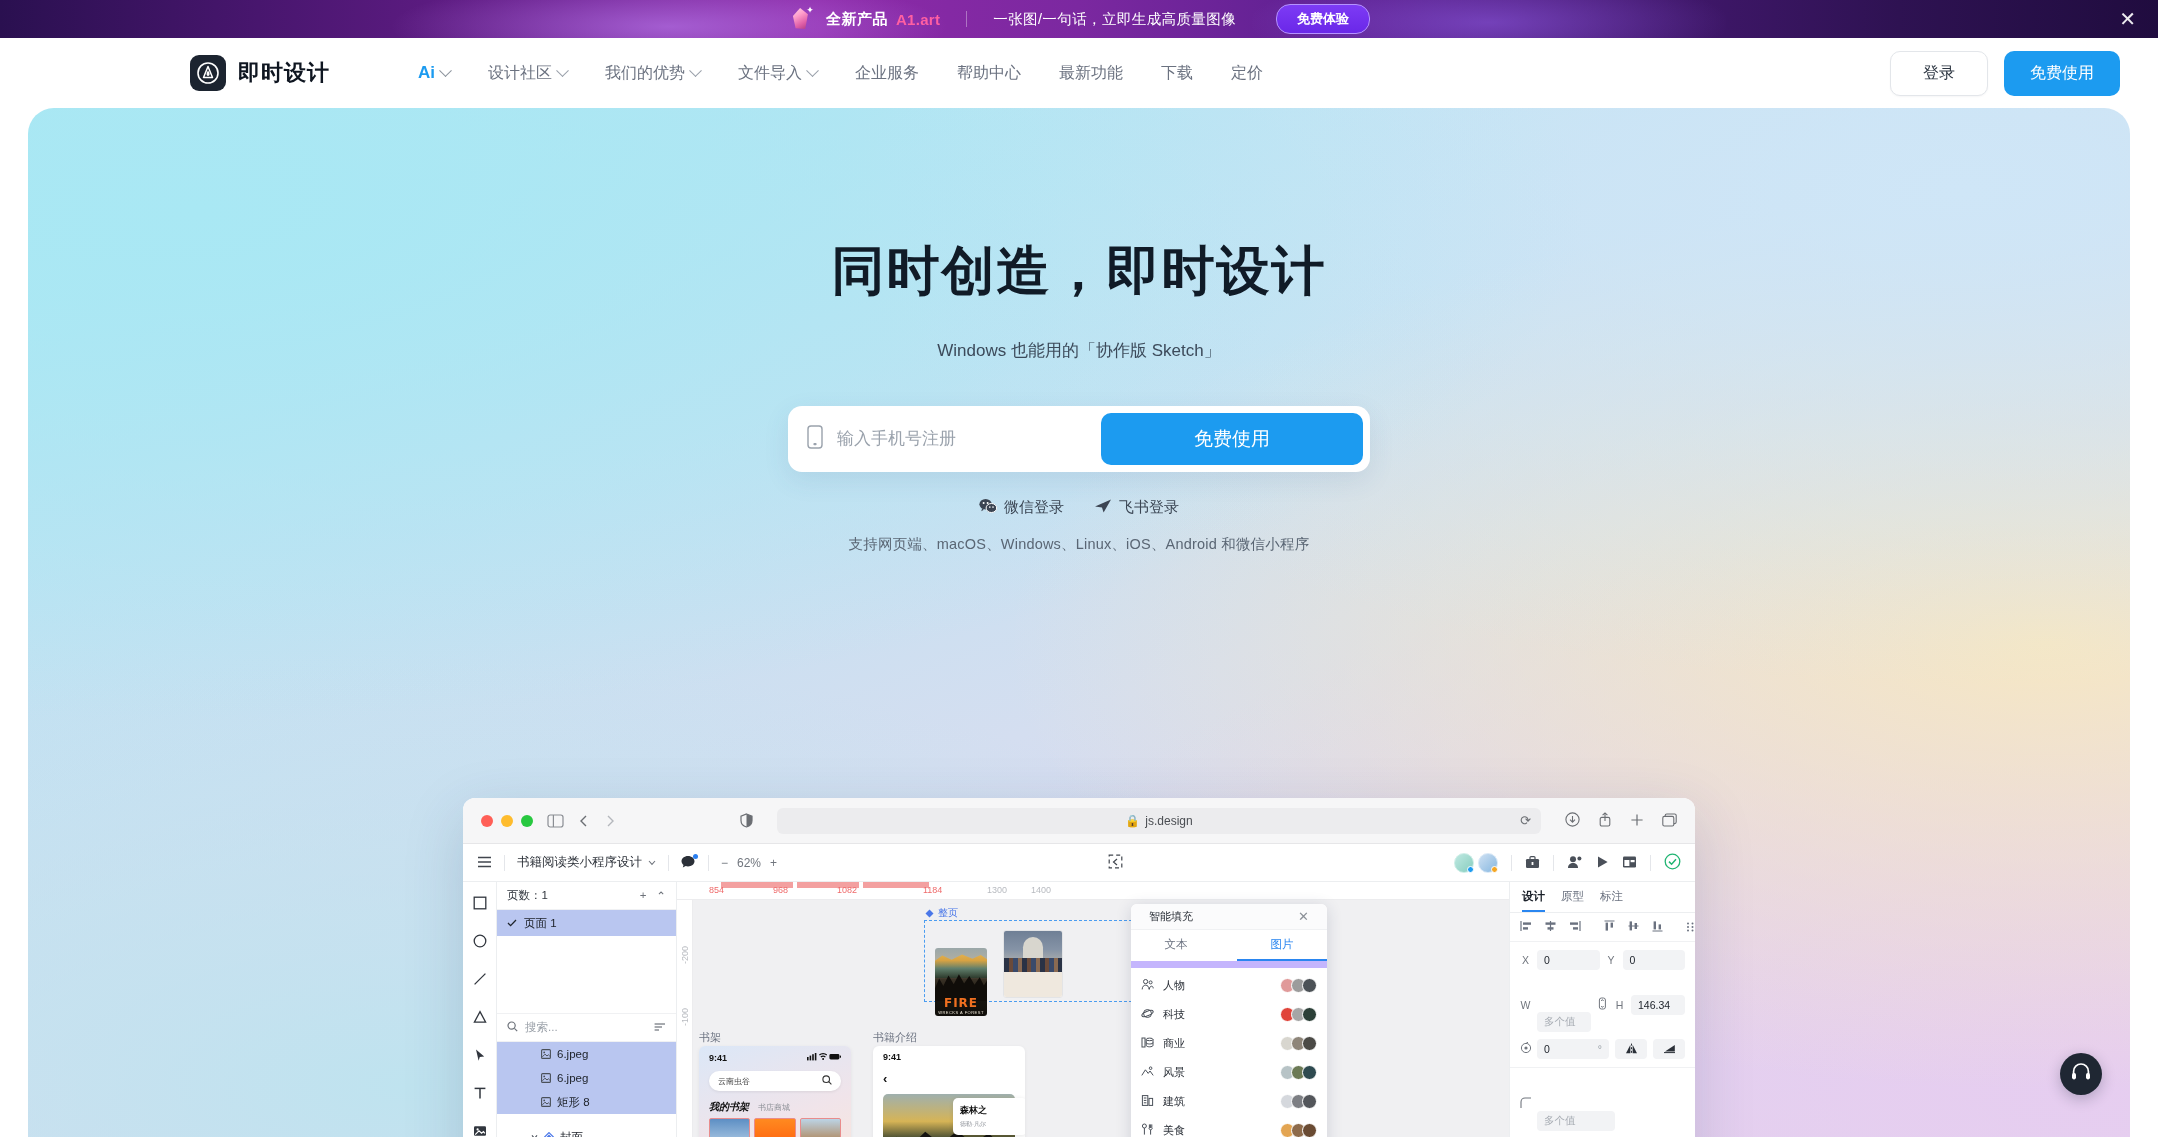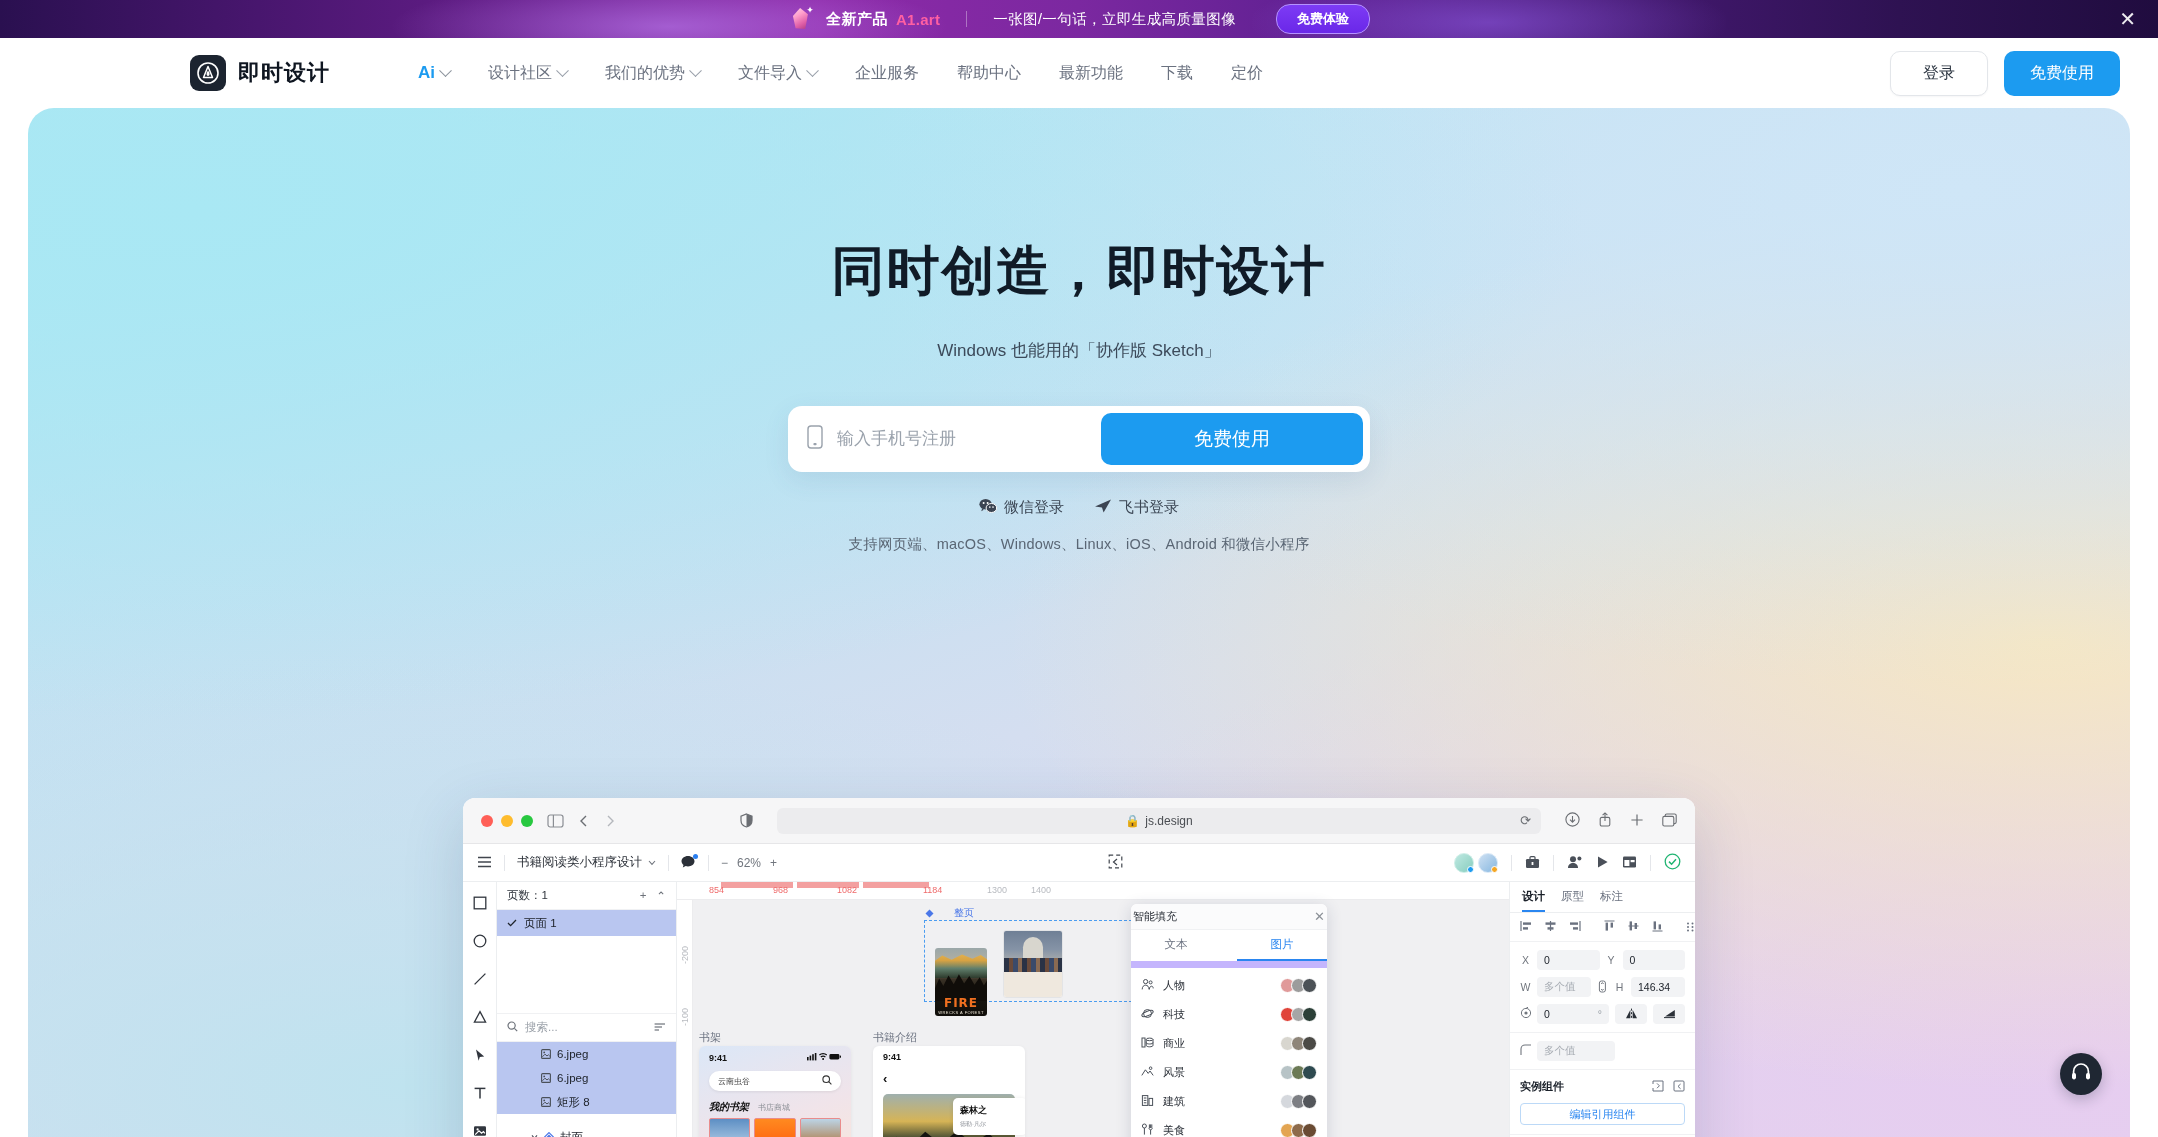--- a/index.html
+++ b/index.html
@@ -237,21 +237,21 @@
   }
   .ruler-h .tick { position:absolute; top:3px; }
   .ruler-h .tick.red { color:#ef6b6b; }
   .ruler-sel { position:absolute; top:0; height:6px; background:#f3a0a0; }
   .ruler-v {
     position:absolute; left:0; top:18px; bottom:0; width:16px; background:#fff;
     border-right:1px solid #ececee; font-size:9px; color:#b8bbc0;
   }
   .ruler-v span { position:absolute; left:3px; writing-mode:vertical-rl; transform:rotate(180deg); }
 
-  .frame-label { position:absolute; font-size:10px; color:#4a77e8; display:flex; align-items:center; gap:20px; }
+  .frame-label { position:absolute; font-size:10px; color:#4a77e8; display:flex; align-items:center; gap:4px; }
   .sel-frame { position:absolute; border:1px dashed #4a9cf0; }
 
   .art { position:absolute; border-radius:3px; overflow:hidden; }
   .fire-poster {
     background: linear-gradient(180deg,#9aa7a9 0%,#b9b2a0 26%,#3a3226 46%,#17150f 70%,#100e0a 100%);
     position:relative;
   }
   .fire-poster .sky { position:absolute; left:0; right:0; top:8%; height:36%;
     background: linear-gradient(180deg,#e8b34a 0%, #d9a23e 30%, #5d7d6a 62%, #2c3a2c 100%);
     clip-path: polygon(0 30%,14% 8%,32% 26%,52% 4%,72% 22%,88% 6%,100% 24%,100% 100%,0 100%);
@@ -292,21 +292,21 @@
   .ph-side { position:absolute; right:-2px; top:52px; width:74px; background:#fff; border-radius:5px; box-shadow:0 1px 5px rgba(0,0,0,.10); padding:6px 7px; }
   .ph-side .ttl { font-size:9px; font-weight:700; color:#111; }
   .ph-side .meta { font-size:6px; color:#8b8f96; margin-top:3px; }
 
   
   .fillpanel {
     position:absolute; top:22px; right:182px; width:196px; bottom:-18px;
     background:#fff; border-radius:6px; box-shadow:0 3px 16px rgba(30,45,80,.16);
     display:flex; flex-direction:column; overflow:hidden;
   }
-  .fp-head { height:26px; display:flex; align-items:center; padding:0 2px; font-size:11px; color:#2b3038; background:#fbfbfc; border-bottom:1px solid #f0f1f3;}
+  .fp-head { height:26px; display:flex; align-items:center; padding:0 18px; font-size:11px; color:#2b3038; background:#fbfbfc; border-bottom:1px solid #f0f1f3;}
   .fp-head .x { margin-left:auto; color:#8b9097; font-size:13px; cursor:pointer; }
   .fp-tabs { display:flex; border-bottom:7px solid #c4b5fd;gap:16px; }
   .fp-tab { flex:1; text-align:center; font-size:11.5px; color:#6b7280; padding:7px 0; cursor:pointer; }
   .fp-tab.active { color:#2a86f0; border-bottom:2px solid #2a86f0; }
   .fp-list { flex:1; overflow:hidden; padding-top:3px; }
   .fp-row { display:flex; align-items:center; height:29px; padding:0 10px; gap:9px; cursor:pointer; }
   .fp-row .name { font-size:11px; color:#2b3038; }
   .fp-row .thumbs { margin-left:auto; display:flex; }
   .fp-row .thumbs i { width:15px; height:15px; border-radius:50%; display:block; margin-left:-4px; border:1px solid #fff; }
 
@@ -318,21 +318,21 @@
   .rp-align { display:flex; align-items:center; gap:11px; padding:7px 10px; border-bottom:1px solid #f0f1f3; color:#6b7280;}
   .rp-align .sep { width:1px; height:12px; background:#e4e6ea; }
   .rp-grid { padding:8px 10px; border-bottom:1px solid #f0f1f3; }
   .rp-line { display:flex; align-items:center; gap:6px; margin-bottom:7px; }
   .rp-lab { width:11px; font-size:10.5px; color:#71767e; text-align:center; flex:none; }
   .rp-field {
     flex:1; height:20px; background:#f2f3f5; border-radius:4px;
     display:flex; align-items:center; padding:0 7px; font-size:10.5px; color:#20252d;
     position:relative;
   }
-  .rp-field.ph { color:#a7acb3; }
+  .rp-field.ph { color:#a7acb3;margin-top:35px; }
   .rp-field .deg { position:absolute; right:7px; color:#9aa0a8; }
   .rp-ico-btn { width:32px; height:20px; background:#f2f3f5; border-radius:4px; display:flex; align-items:center; justify-content:center; color:#2b3038;}
   .rp-sect { padding:9px 10px; border-bottom:1px solid #f0f1f3; }
   .rp-sect-head { display:flex; align-items:center; font-size:11px; font-weight:700; color:#1a2029; }
   .rp-sect-head .acts { margin-left:auto; display:flex; gap:9px; color:#6b7280; }
   .rp-outline-btn {
     margin-top:9px; height:22px; border:1px solid #bcd9f7; border-radius:4px; background:#fff;
     color:#2a86f0; font-size:11px; display:flex; align-items:center; justify-content:center; cursor:pointer;
   }
 

